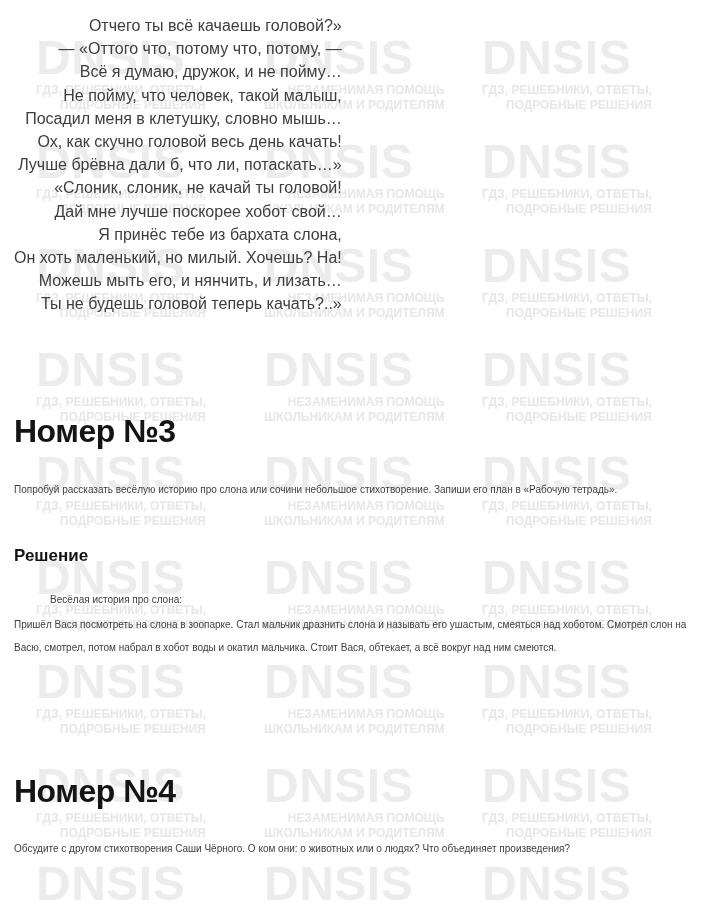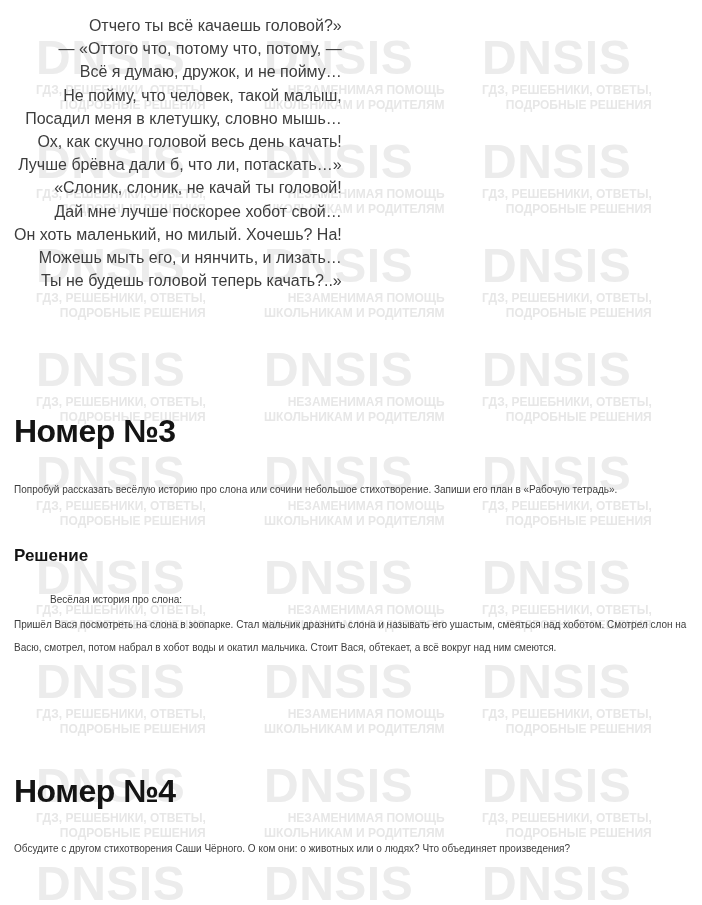--- a/index.html
+++ b/index.html
@@ -234,20 +234,21 @@
   <div class="abs poem">
     <div class="poem-line">Отчего ты всё качаешь головой?»</div>
     <div class="poem-line">— «Оттого что, потому что, потому, —</div>
     <div class="poem-line">Всё я думаю, дружок, и не пойму…</div>
     <div class="poem-line">Не пойму, что человек, такой малыш,</div>
     <div class="poem-line">Посадил меня в клетушку, словно мышь…</div>
     <div class="poem-line">Ох, как скучно головой весь день качать!</div>
     <div class="poem-line">Лучше брёвна дали б, что ли, потаскать…»</div>
     <div class="poem-line">«Слоник, слоник, не качай ты головой!</div>
     <div class="poem-line">Дай мне лучше поскорее хобот свой…</div>
+    <div class="poem-line">Я принёс тебе из бархата слона,</div>
     <div class="poem-line">Он хоть маленький, но милый. Хочешь? На!</div>
     <div class="poem-line">Можешь мыть его, и нянчить, и лизать…</div>
     <div class="poem-line">Ты не будешь головой теперь качать?..»</div>
   </div>
 
   <div id="heading-3" class="abs heading">Номер №3</div>
 
   <div id="task-3" class="abs para">Попробуй рассказать весёлую историю про слона или сочини небольшое стихотворение. Запиши его план в «Рабочую тетрадь».</div>
 
   <div id="solution-label" class="abs">Решение</div>

